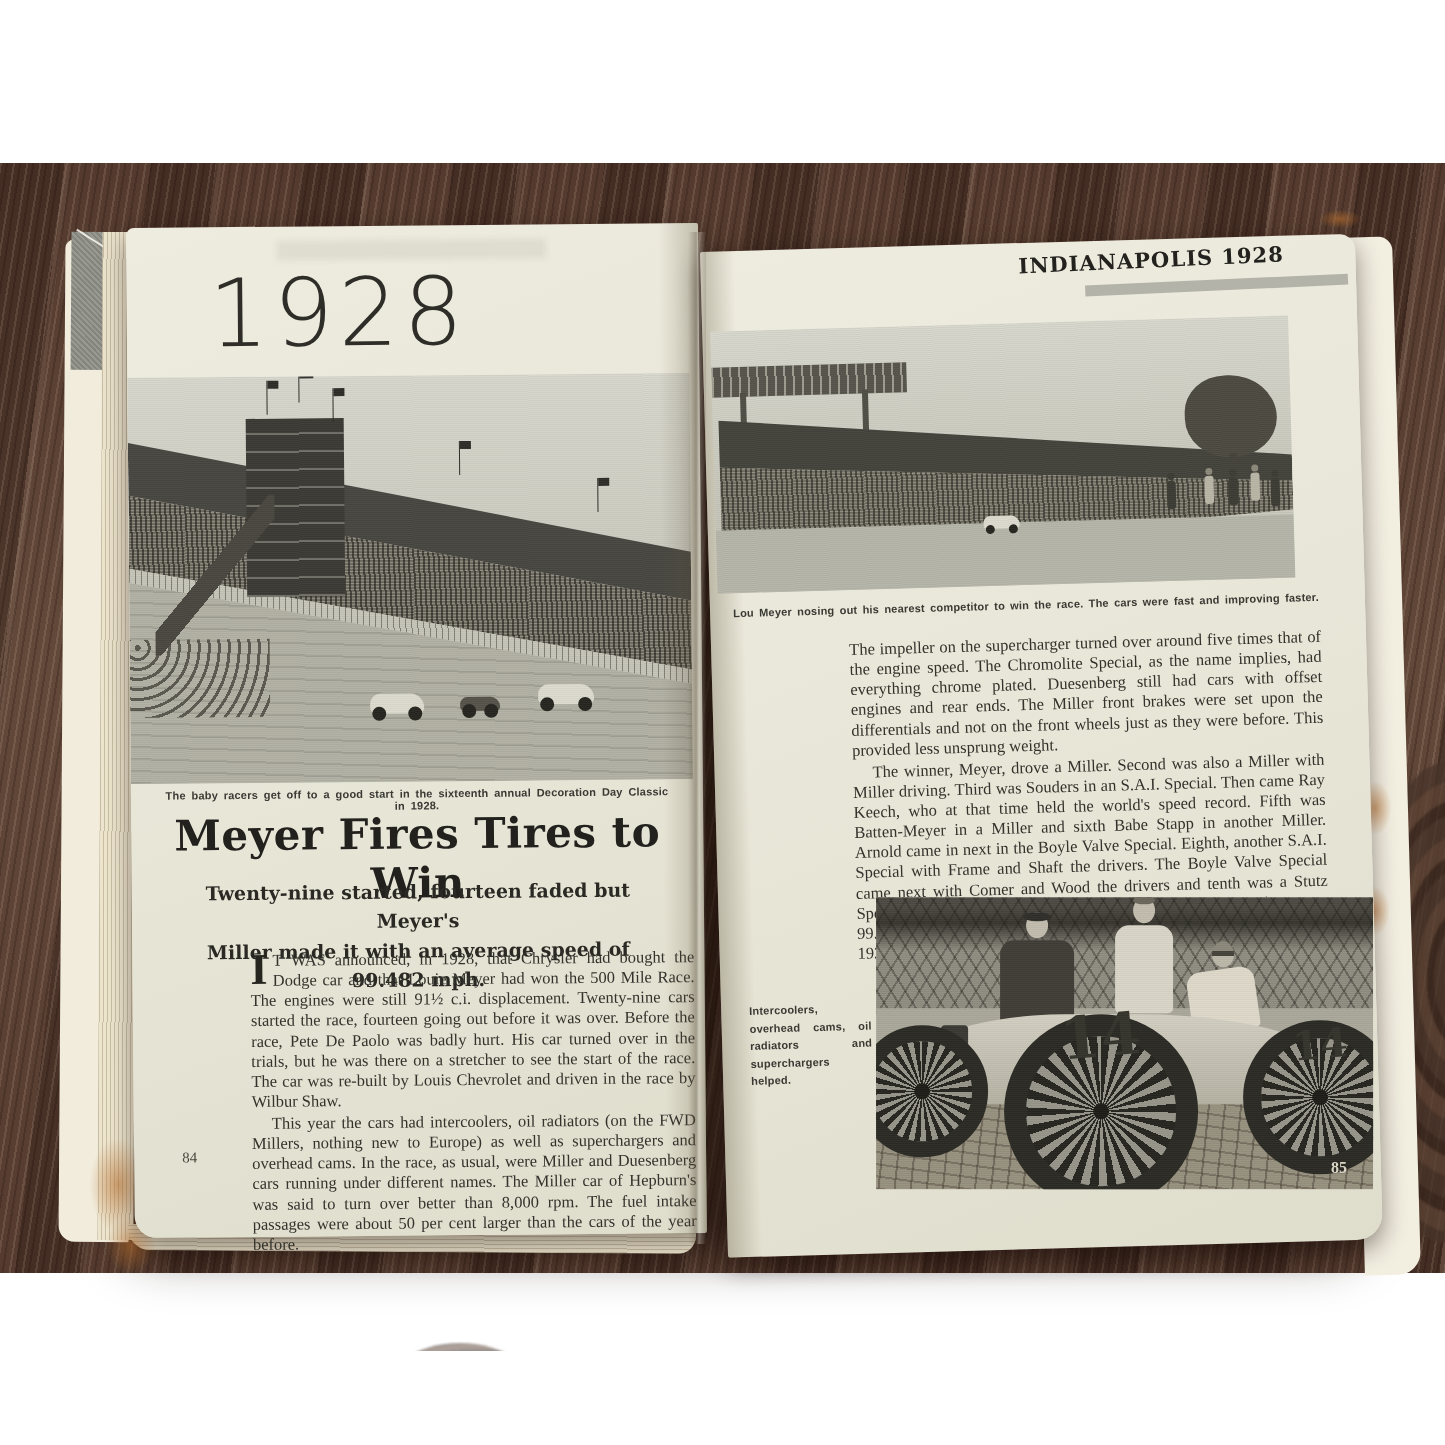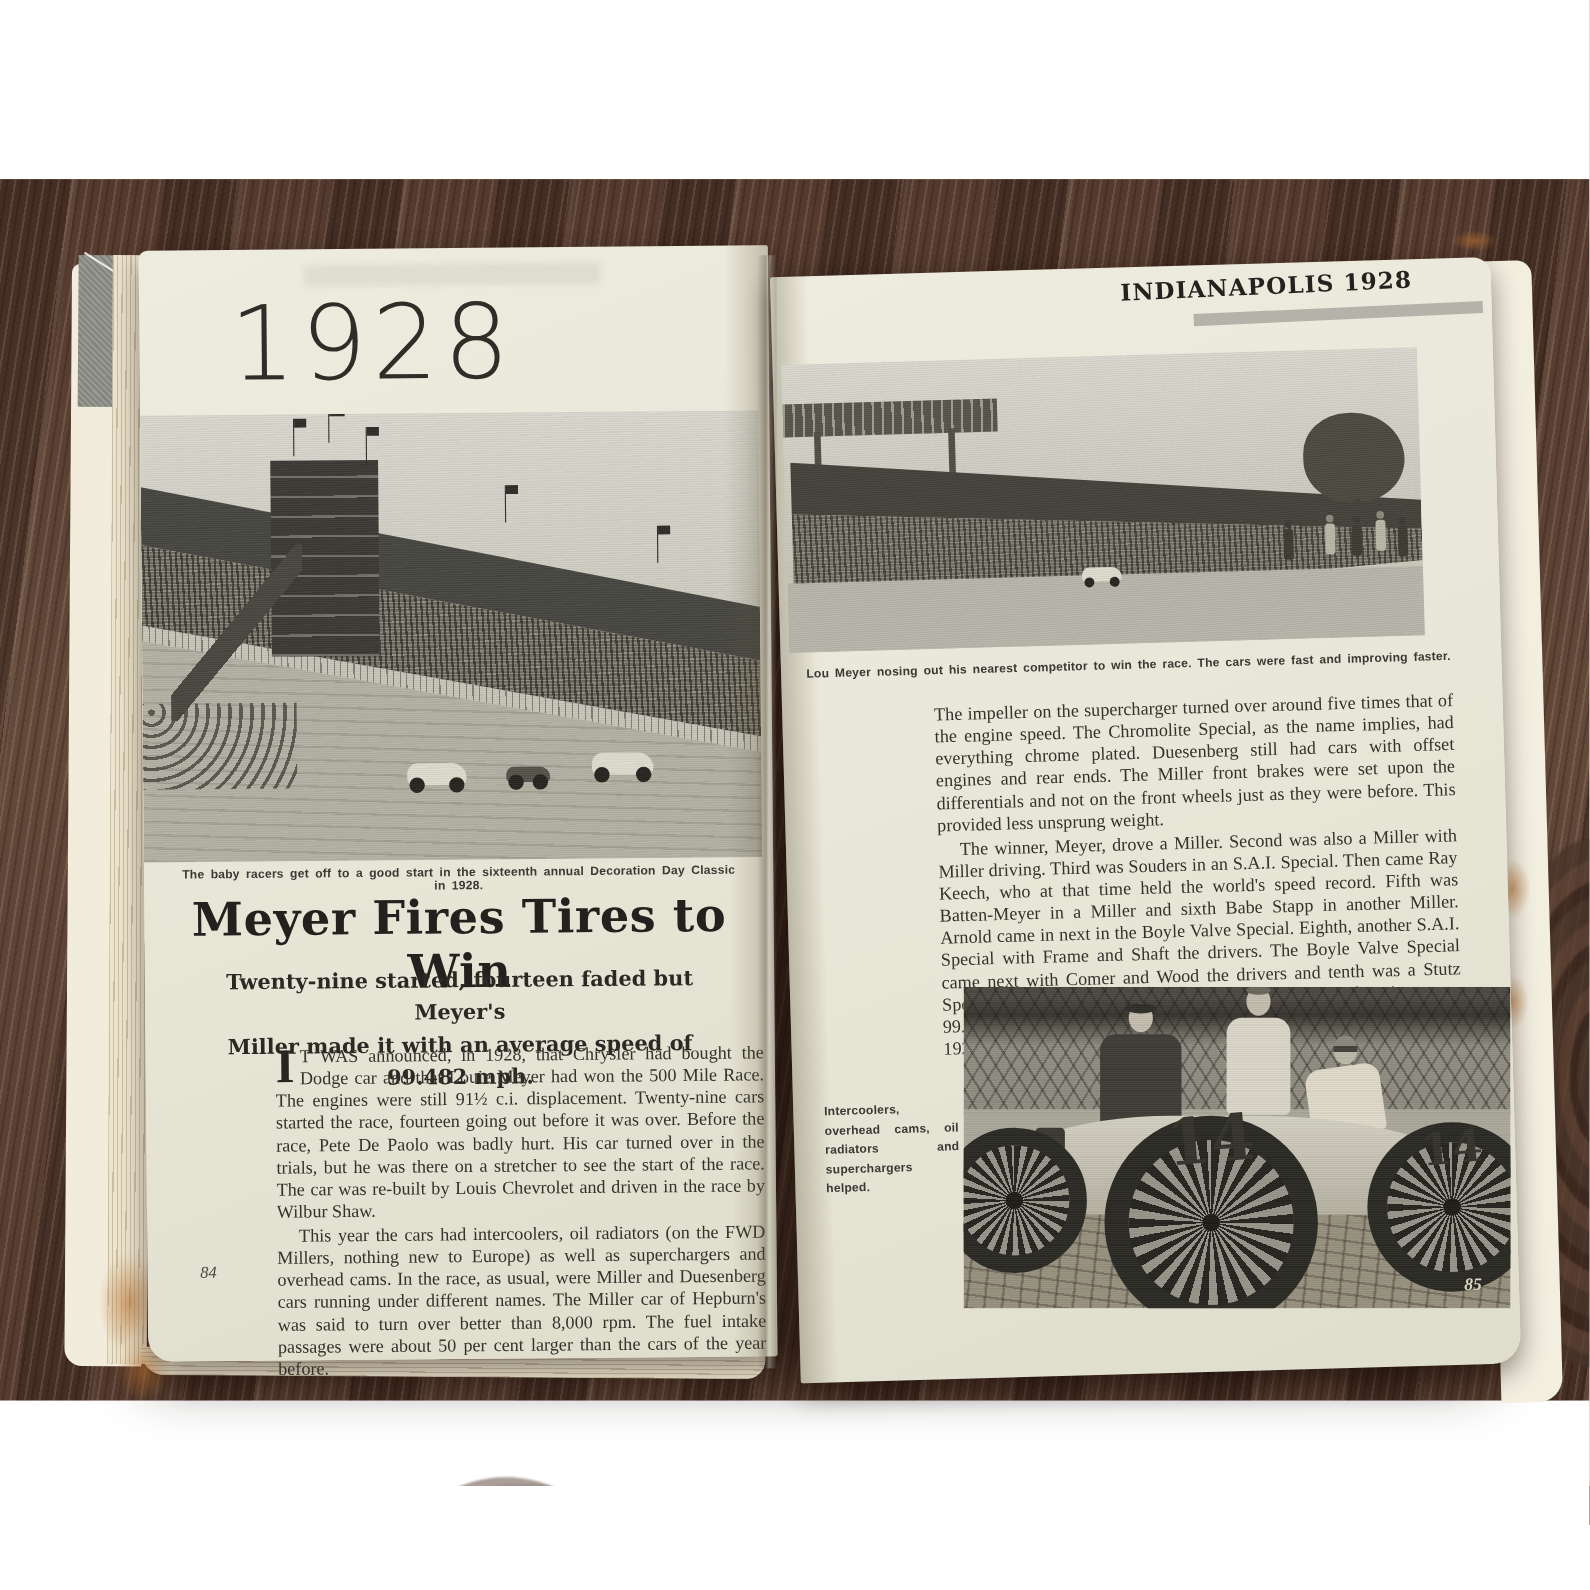--- a/index.html
+++ b/index.html
@@ -99,21 +99,21 @@
   .headline{position:absolute;left:36px;top:584px;width:500px;text-align:center;
     font-family:"DejaVu Serif",serif;font-weight:bold;font-size:42px;color:#22211d;letter-spacing:.5px;}
   .subhead{position:absolute;left:60px;top:652px;width:452px;text-align:center;
     font-family:"DejaVu Serif",serif;font-weight:bold;font-size:19px;color:#2a2924;line-height:1.55;}
   .sub-line{display:block;}
   .bodycol{position:absolute;text-align:justify;font-size:16.5px;line-height:1.22;color:#33322c;}
   .bodycol-left{left:118px;top:724px;width:444px;}
   .bodycol p{margin:0;}
   .bodycol p.indent{text-indent:20px;margin-top:2px;}
   .dropcap{float:left;font-size:44px;line-height:36px;font-weight:bold;margin:1px 5px 0 0;color:#26251f;}
-  .pagenum{position:absolute;font-size:15px;color:#4a4940;font-style:italic;}
+  .pagenum{position:absolute;font-size:15px;color:#4a4940;}
   .pagenum-left{left:48px;top:922px;}
 
   
   .ind-header{position:absolute;right:72px;top:8px;font-family:"DejaVu Serif",serif;font-weight:bold;
     font-size:21px;letter-spacing:1px;color:#23221e;transform:rotate(-1deg);}
   .ind-bar{position:absolute;left:384px;right:8px;top:42px;height:11px;background:#b4b3a9;transform:rotate(-1deg);}
   .photo2{left:8px;top:80px;width:578px;height:262px;}
   .p2-bridge{position:absolute;left:0;top:36px;width:195px;height:30px;background:#56544b;
     background-image:repeating-linear-gradient(90deg, rgba(230,228,214,.5) 0 2px, rgba(0,0,0,0) 2px 9px);}
   .p2-leg{position:absolute;width:6px;height:70px;background:#504e45;top:62px;}

